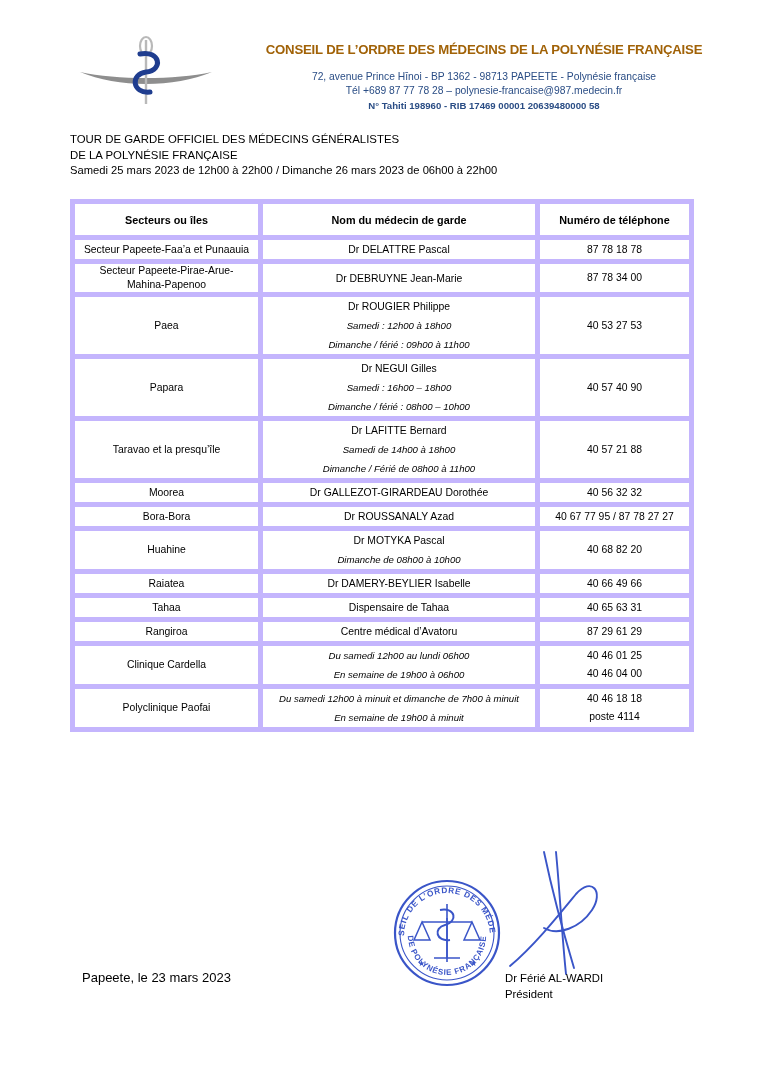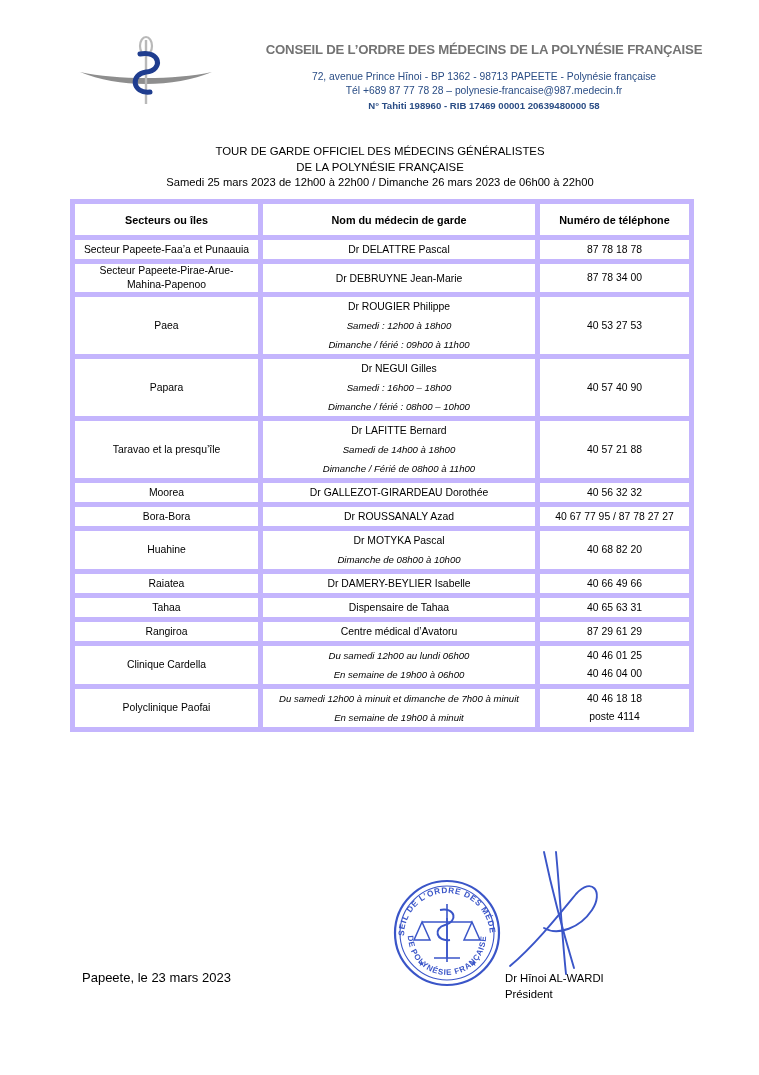--- a/index.html
+++ b/index.html
@@ -34,21 +34,21 @@
   .org-title {
     position: absolute;
     left: 214px;
     top: 14px;
     width: 540px;
     text-align: center;
     font-family: "Liberation Sans", sans-serif;
     font-weight: bold;
     font-size: 13.2px;
     letter-spacing: -0.2px;
-    color: #737373;
+    color: #a16207;
     white-space: nowrap;
   }
   .org-lines {
     position: absolute;
     left: 214px;
     top: 42px;
     width: 540px;
     text-align: center;
     color: #2a4d85;
     font-size: 10.3px;
@@ -58,25 +58,24 @@
     font-weight: bold;
     font-size: 9.6px;
   }
 
   
   .doc-title {
     position: absolute;
     top: 132px;
     left: 70px;
     width: 620px;
-    text-align: center;
+    text-align: left;
     font-size: 11.4px;
     line-height: 15.5px;
     color: #000;
-    margin-top: 12px;
   }
   .doc-title .bold {
     font-weight: bold;
   }
   .doc-title .period {
     font-size: 11.2px;
   }
 
   
   table.duty {
@@ -407,16 +406,16 @@
         <path d="M44 2 C 52 40, 62 78, 74 118"></path>
         <path d="M56 2 C 60 44, 62 86, 66 124"></path>
         <path d="M10 116 C 34 96, 58 66, 76 44 C 92 26, 104 42, 92 60 C 80 78, 58 86, 44 78"></path>
       </g>
     </svg>
   </div>
 
   <div class="place-date">Papeete, le 23 mars 2023</div>
 
   <div class="signature-block">
-    <div>Dr Hīnoi AL-WARDI</div>
+    <div>Dr Férié AL-WARDI</div>
     <div>Président</div>
   </div>
 </div>
 
 </body></html>

